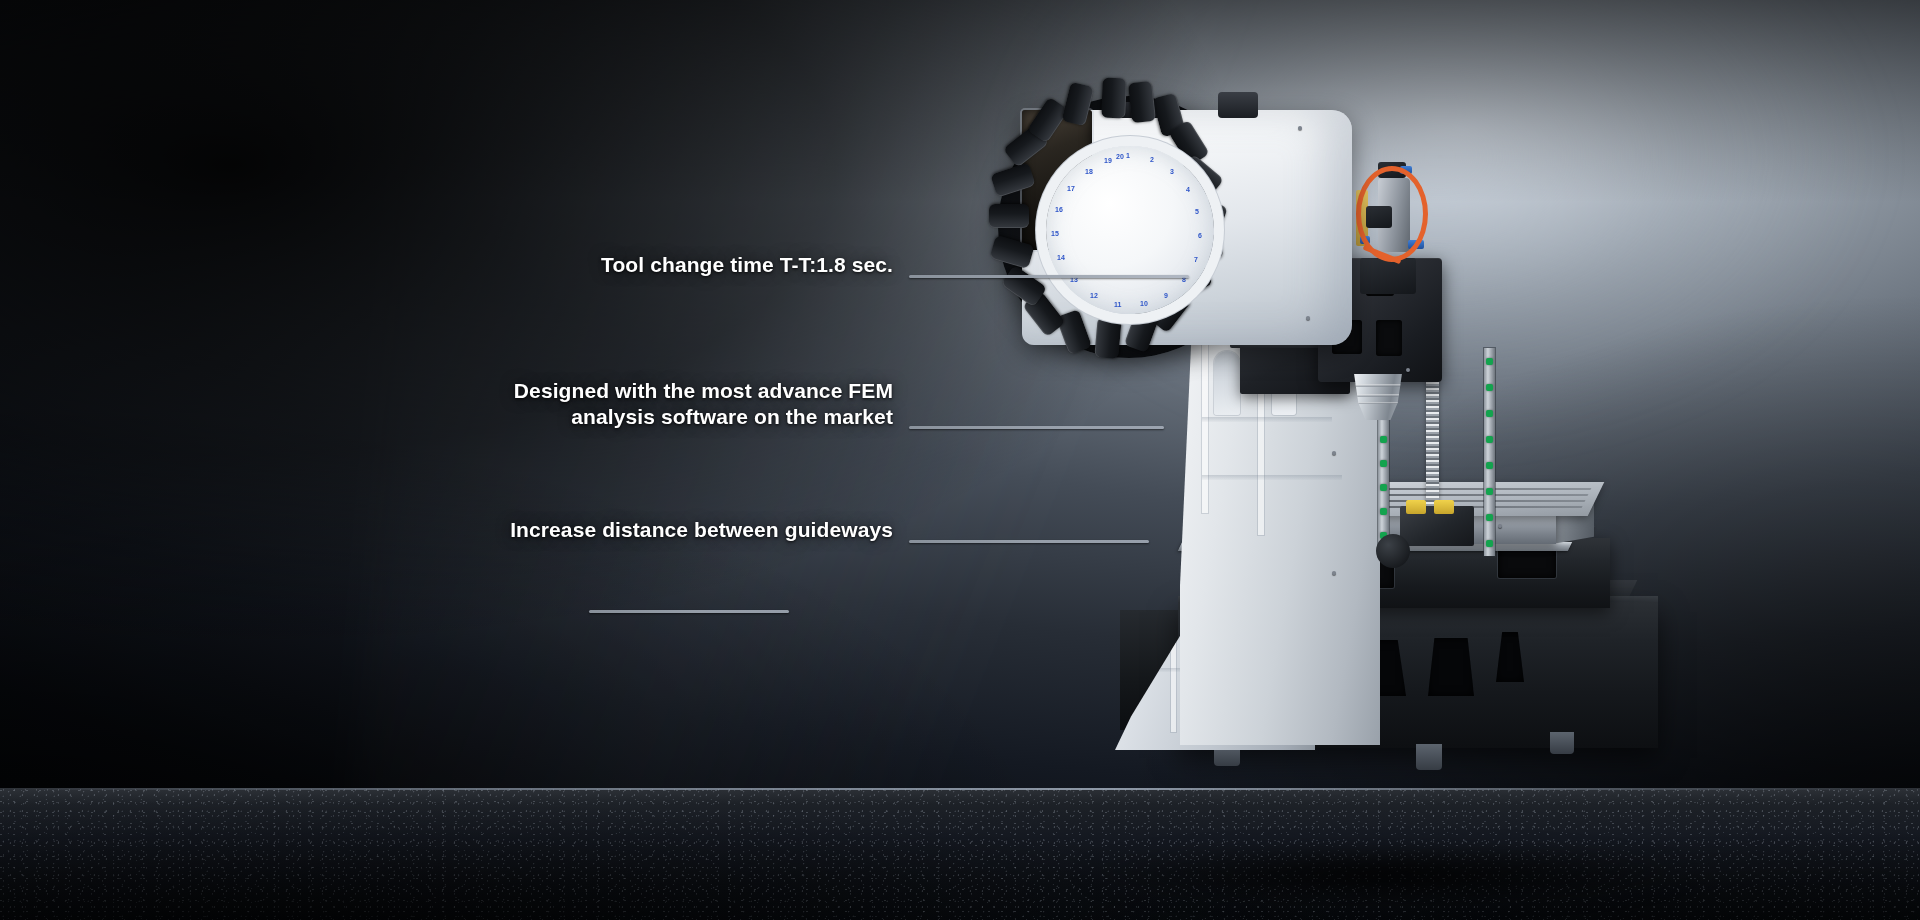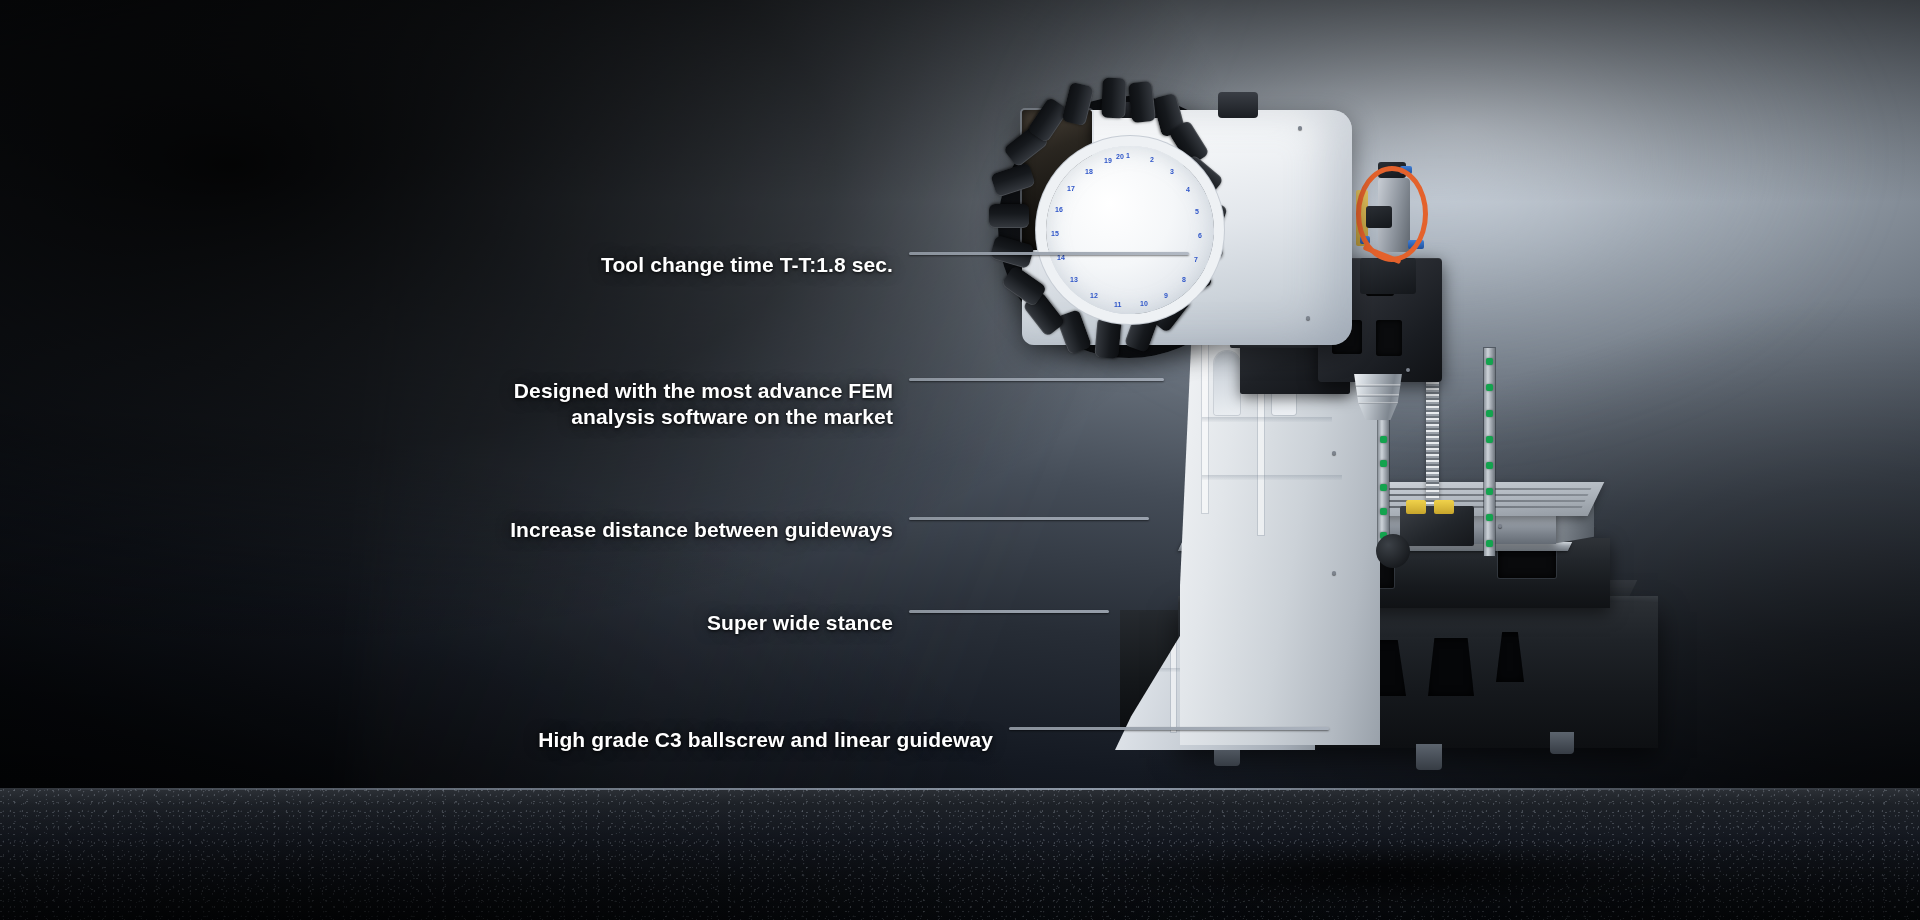--- a/index.html
+++ b/index.html
@@ -69,21 +69,21 @@
       radial-gradient(60% 130% at 96% 130%, rgba(0,0,0,.8) 0%, rgba(0,0,0,0) 75%);
   }
   .machine-shadow{
     position:absolute;left:1075px;top:845px;width:620px;height:58px;
     background:radial-gradient(closest-side, rgba(0,0,0,.92), rgba(0,0,0,.45) 55%, rgba(0,0,0,0) 100%);
     filter:blur(10px);
   }
 
   
   .callouts{position:absolute;inset:0;}
-  .callout{position:absolute;display:flex;align-items:flex-start;}
+  .callout{position:absolute;display:flex;align-items:flex-end;}
   .callout .txt{
     color:#ffffff;
     font-weight:bold;
     font-size:21px;
     line-height:1.22;
     letter-spacing:.1px;
     text-align:right;
     white-space:pre-line;
     text-shadow:0 1px 3px rgba(0,0,0,.85), 0 0 14px rgba(0,0,0,.6);
   }
@@ -551,24 +551,19 @@
       <div class="lead" style="width:240px;"></div>
     </div>
 
     <div class="callout" style="left:398px;top:378px;">
       <div class="txt" style="width:495px;">Designed with the most advance FEM
 analysis software on the market</div>
       <div class="lead" style="width:255px;"></div>
     </div>
 
     <div class="callout" style="left:573px;top:610px;">
-      <div class="txt" style="width:320px;">Super wide stance</div>
       <div class="lead" style="width:200px;"></div>
     </div>
 
-    <div class="callout" style="left:408px;top:727px;">
-      <div class="txt" style="width:585px;">High grade C3 ballscrew and linear guideway</div>
-      <div class="lead" style="width:320px;"></div>
-    </div>
 
   </div>
 
 </div>
 
 </body></html>

